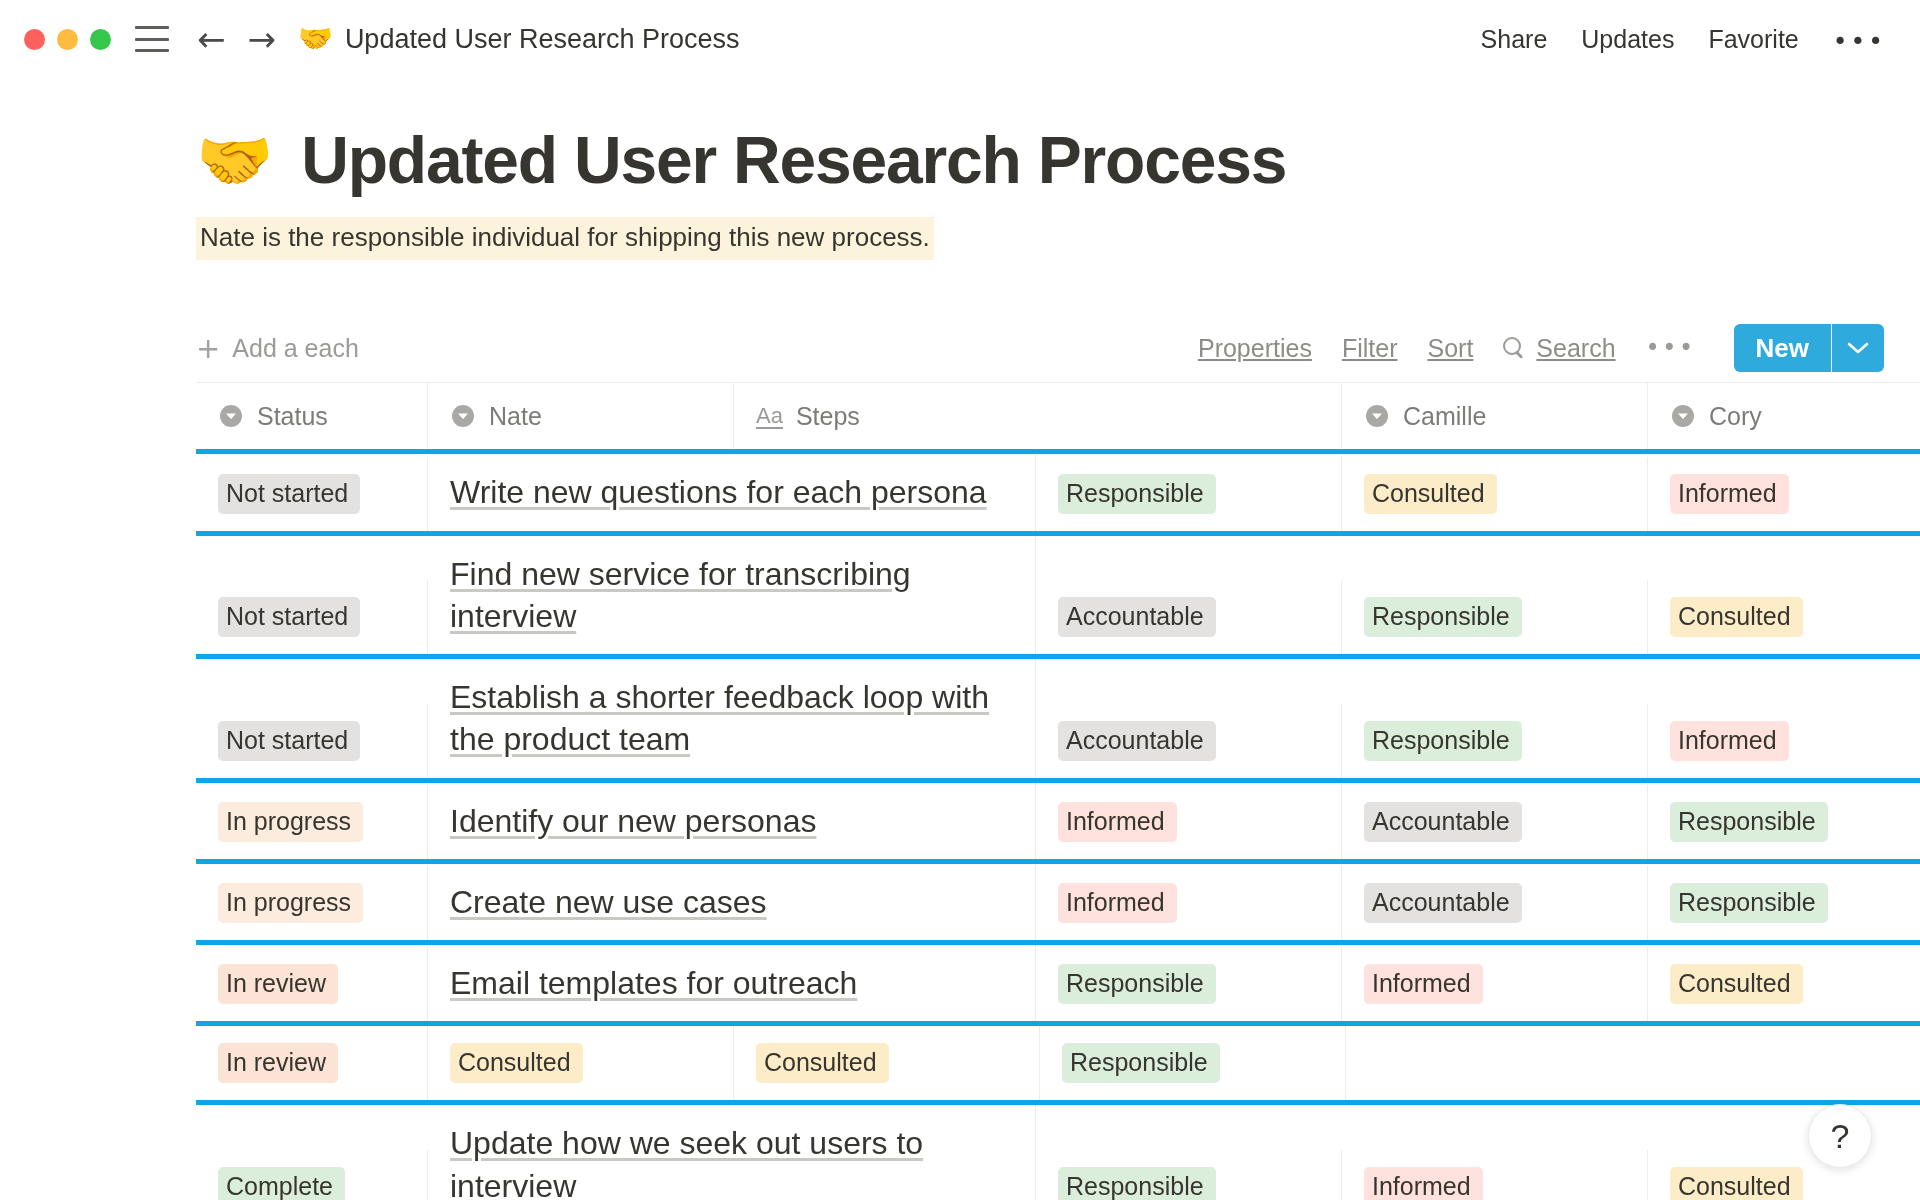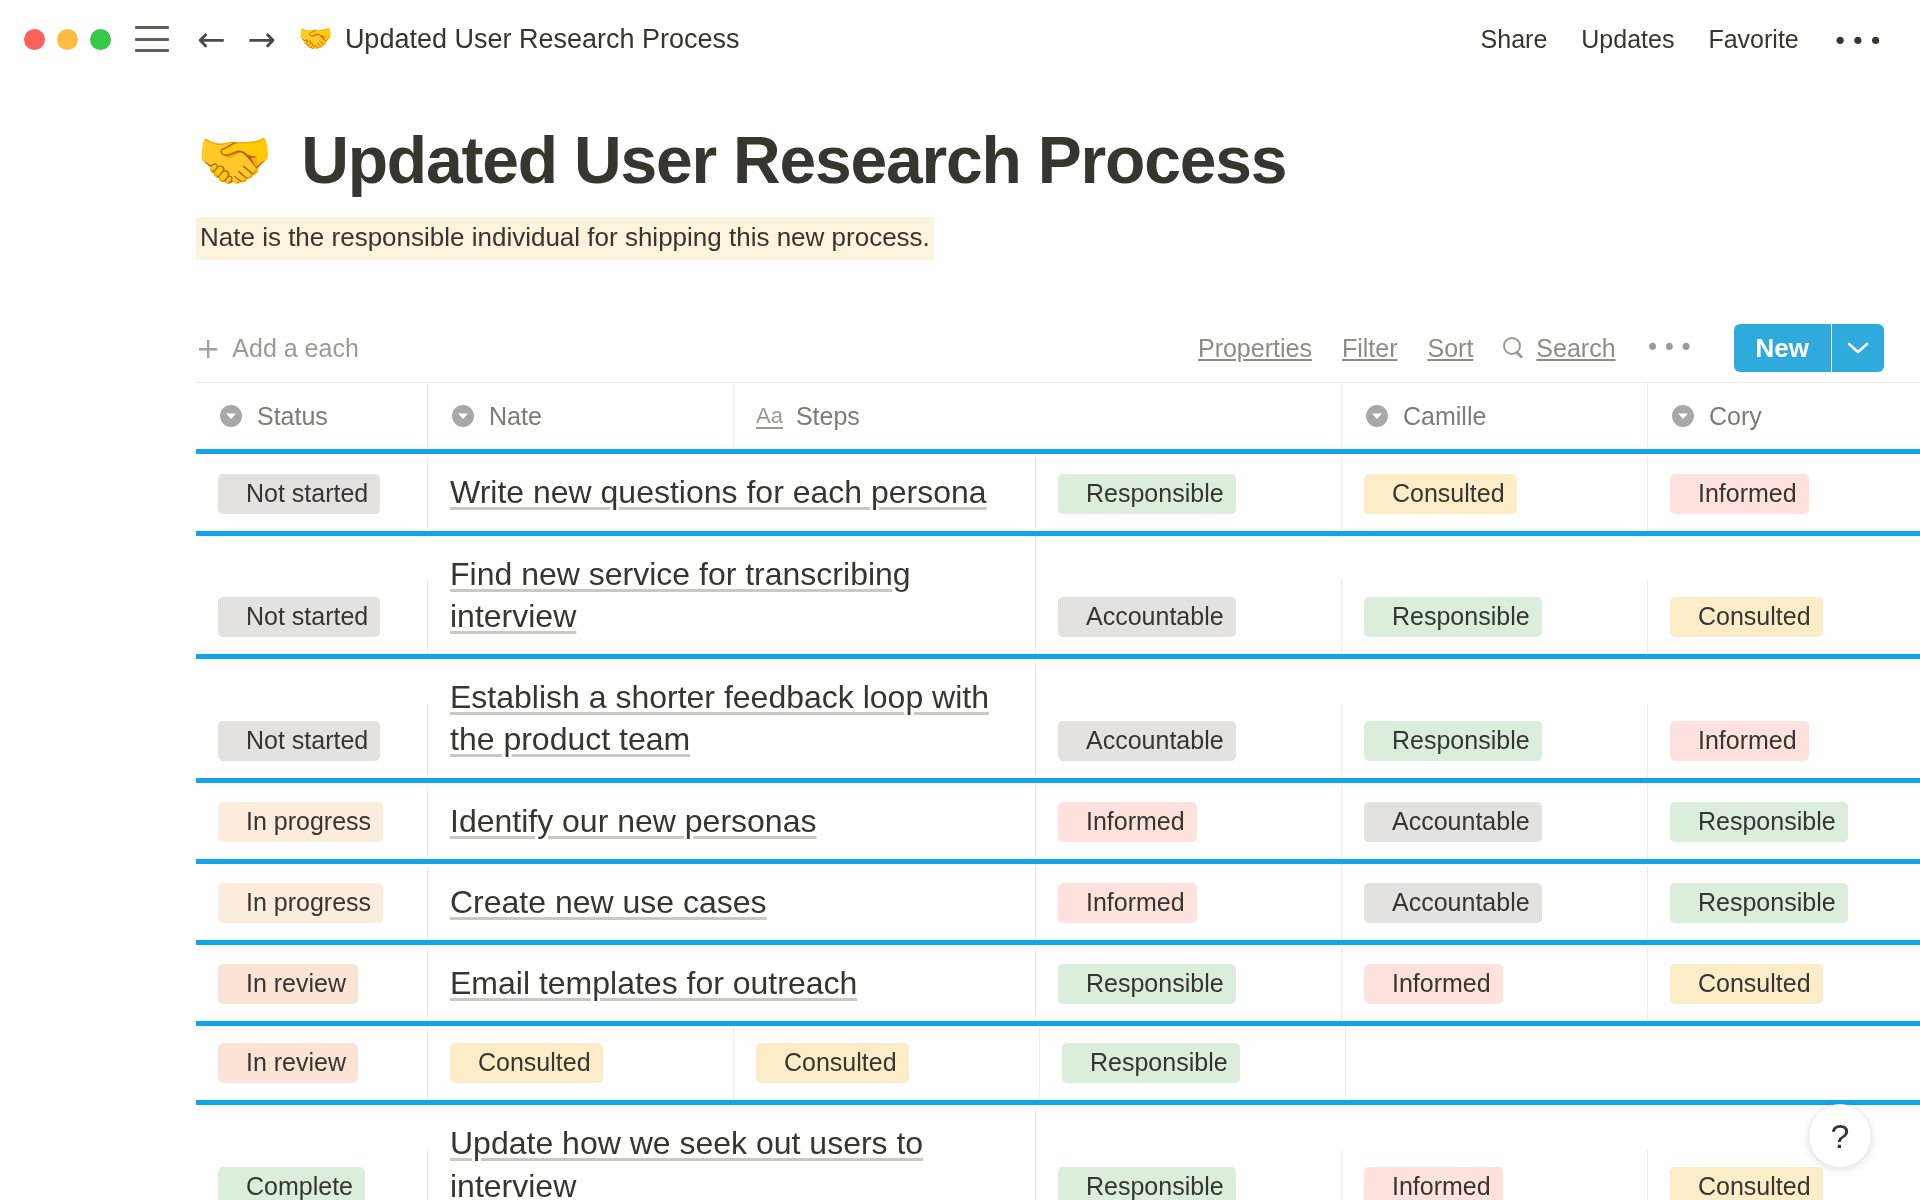--- a/index.html
+++ b/index.html
@@ -295,21 +295,21 @@
   .aa-icon {
     font-size: 22px;
     color: #9b9a97;
     border-bottom: 2px solid #9b9a97;
     line-height: 1.05;
     font-family: "Liberation Sans", sans-serif;
   }
 
   .pill {
     display: inline-block;
-    padding: 4px 12px 6px 28px;
+    padding: 4px 12px 6px 8px;
     border-radius: 5px;
     font-size: 25px;
     line-height: 1.2;
     color: #37352f;
     white-space: nowrap;
   }
 
   .step-text {
     font-size: 32px;
     line-height: 1.32;

